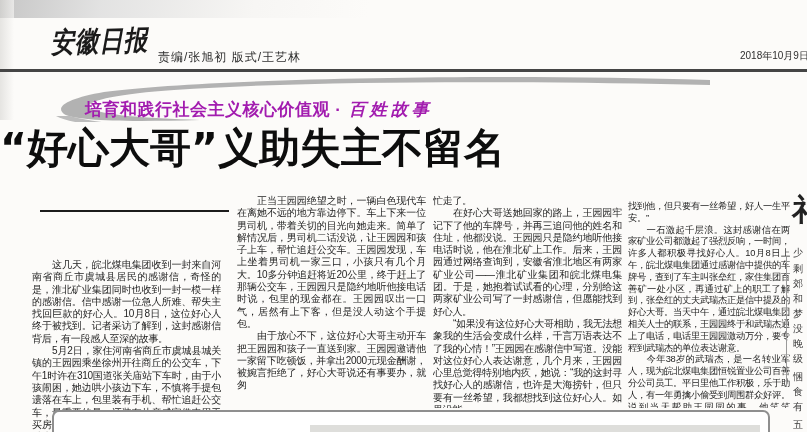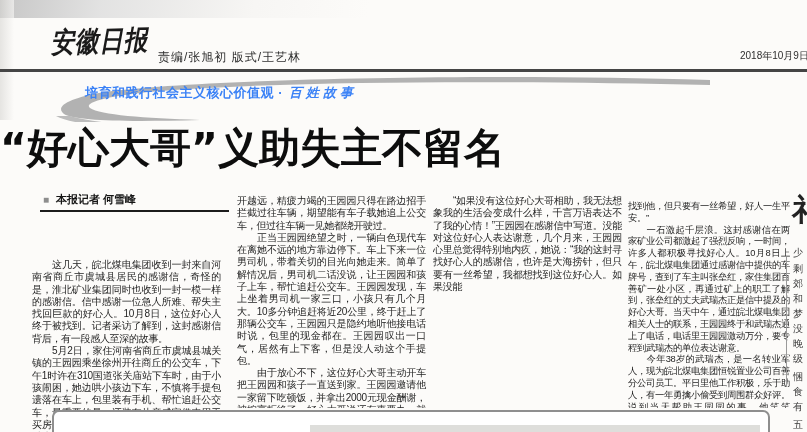--- a/index.html
+++ b/index.html
@@ -26,21 +26,21 @@
     transform:rotate(-1.5deg) scaleX(.84);transform-origin:left top;
     white-space:nowrap;
   }
   .editors{position:absolute;left:158px;top:49px;font-size:12px;color:#2e2e2e;letter-spacing:1px;white-space:nowrap;}
   .issue-date{position:absolute;left:740px;top:49px;font-size:10px;color:#2e2e2e;white-space:nowrap;}
   .top-rule{position:absolute;left:0;top:69px;width:807px;height:3px;background:#454545;}
   
   .banner{position:absolute;left:52px;top:76px;width:660px;height:46px;}
   .banner svg{position:absolute;left:0;top:0;}
   .banner-text{
-    position:absolute;left:33px;top:8px;font-size:13px;font-weight:bold;color:#3b82f6;
+    position:absolute;left:33px;top:22px;font-size:17px;font-weight:bold;color:#a21caf;
     white-space:nowrap;letter-spacing:.5px;
   }
   .banner-text .series{font-style:italic;letter-spacing:4px;margin-left:2px;}
   
   .headline{
     position:absolute;left:0;top:121px;width:807px;text-align:left;
     font-size:41px;font-weight:bold;letter-spacing:0px;color:#0d0d0d;
     font-family:"DejaVu Sans",sans-serif;white-space:nowrap;
   }
   
@@ -93,35 +93,33 @@
     </svg>
     <div class="banner-text">
       <span>培育和践行社会主义核心价值观</span>
       <span>·</span>
       <span class="series">百姓故事</span>
     </div>
   </div>
 
   <div class="headline">“好心大哥”义助失主不留名</div>
 
-  <div class="byline">
-    <span class="bullet">■</span><span>本报记者 何雪峰</span>
-  </div>
   <div class="byline-rule"></div>
 
   <div class="col col1">
     <p class="ind">这几天，皖北煤电集团收到一封来自河南省商丘市虞城县居民的感谢信，奇怪的是，淮北矿业集团同时也收到一封一模一样的感谢信。信中感谢一位急人所难、帮失主找回巨款的好心人。10月8日，这位好心人终于被找到。记者采访了解到，这封感谢信背后，有一段感人至深的故事。</p>
     <p class="ind">5月2日，家住河南省商丘市虞城县城关镇的王园园乘坐徐州开往商丘的公交车，下午1时许在310国道张关庙站下车时，由于小孩闹困，她边哄小孩边下车，不慎将手提包遗落在车上，包里装有手机、帮忙追赶公交车，最重要的是，还装有从亲戚家借来用于买房的15.5万元现金。当王园园察觉手提包丢失时，公交车已经驶出百余米，她追赶、呼喊，但公交车越</p>
   </div>
   <div class="col col2">
-    <p>开越远，精疲力竭的王园园只得在路边招手拦截过往车辆，期望能有车子载她追上公交车，但过往车辆一见她都绕开驶过。</p>
     <p class="ind">正当王园园绝望之时，一辆白色现代车在离她不远的地方靠边停下。车上下来一位男司机，带着关切的目光向她走来。简单了解情况后，男司机二话没说，让王园园和孩子上车，帮忙追赶公交车。王园园发现，车上坐着男司机一家三口，小孩只有几个月大。10多分钟追赶将近20公里，终于赶上了那辆公交车，王园园只是隐约地听他接电话时说，包里的现金都在。王园园叹出一口气，居然有上下客，但是没人动这个手提包。</p>
     <p class="ind">由于放心不下，这位好心大哥主动开车把王园园和孩子一直送到家。王园园邀请他一家留下吃顿饭，并拿出2000元现金酬谢，被婉言拒绝了，好心大哥说还有事要办，就匆</p>
   </div>
   <div class="col col3">
+    <p>忙走了。</p>
+    <p class="ind">在好心大哥送她回家的路上，王园园牢记下了他的车牌号，并再三追问他的姓名和住址，他都没说。王园园只是隐约地听他接电话时说，他在淮北矿上工作。后来，王园园通过网络查询到，安徽省淮北地区有两家矿业公司——淮北矿业集团和皖北煤电集团。于是，她抱着试试看的心理，分别给这两家矿业公司写了一封感谢信，但愿能找到好心人。</p>
     <p class="ind">“如果没有这位好心大哥相助，我无法想象我的生活会变成什么样，千言万语表达不了我的心情！”王园园在感谢信中写道。没能对这位好心人表达谢意，几个月来，王园园心里总觉得特别地内疚，她说：“我的这封寻找好心人的感谢信，也许是大海捞针，但只要有一丝希望，我都想找到这位好心人。如果没能</p>
   </div>
   <div class="col col4">
     <p>找到他，但只要有一丝希望，好人一生平安。”</p>
     <p class="ind">一石激起千层浪。这封感谢信在两家矿业公司都激起了强烈反响，一时间，许多人都积极寻找好心人。10月8日上午，皖北煤电集团通过感谢信中提供的车牌号，查到了车主叫张垒红，家住集团百善矿一处小区，再通过矿上的职工了解到，张垒红的丈夫武瑞杰正是信中提及的好心大哥。当天中午，通过皖北煤电集团相关人士的联系，王园园终于和武瑞杰通上了电话，电话里王园园激动万分，要专程到武瑞杰的单位表达谢意。</p>
     <p class="ind">今年38岁的武瑞杰，是一名转业军人，现为皖北煤电集团恒锐置业公司百善分公司员工。平日里他工作积极，乐于助人，有一年勇擒小偷受到周围群众好评。说到当天帮助王园园的事，他笑笑说：“这不过是举手之劳，事情都过去几个月了，要是没人提起，我都忘了。”</p>
   </div>
 
   <div class="ad-box">
     <div class="ad-gray"></div>

